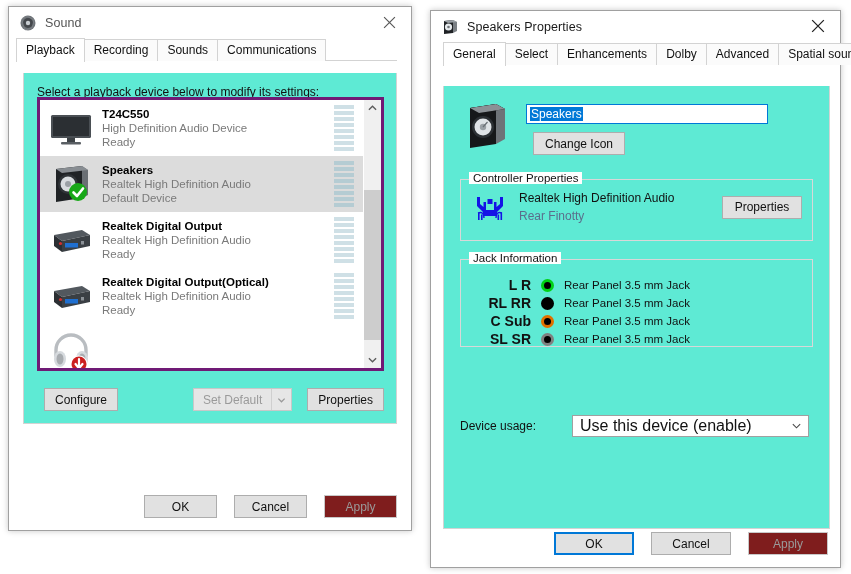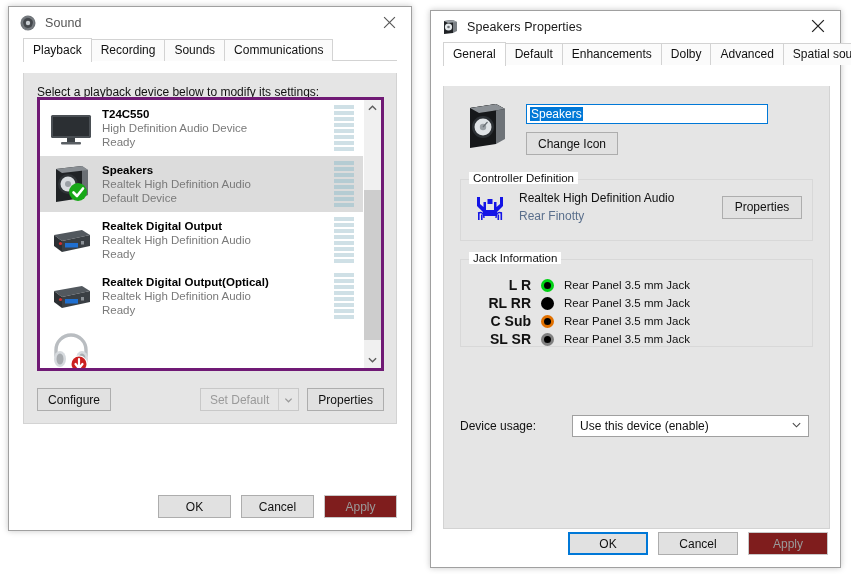--- a/index.html
+++ b/index.html
@@ -57,21 +57,21 @@
     justify-content: center;
     cursor: default;
   }
   .close-btn svg { display: block; }
 
   
   .tabstrip {
     display: flex;
     align-items: flex-end;
     height: 22px;
-    padding-left: 14px;
+    padding-left: 7px;
     position: relative;
     box-sizing: border-box;
   }
   .tabstrip::after {
     content: "";
     position: absolute;
     left: 14px; right: 14px; bottom: 0;
     height: 1px;
     background: #d3d3d3;
   }
@@ -93,21 +93,21 @@
     background: #ffffff;
     z-index: 3;
     padding-top: 4px;
     padding-bottom: 4px;
     margin-bottom: -1px;
   }
 
   .panel {
     border: 1px solid #d3d3d3;
     border-top: none;
-    background: #e5e5e5;
+    background: #5eead4;
     box-sizing: border-box;
   }
 
   
   #sound-window { left: 8px; top: 6px; width: 404px; height: 525px; }
   #sound-panel {
     position: absolute;
     left: 14px; top: 66px; width: 374px; height: 351px;
   }
   .hint-text {
@@ -206,20 +206,21 @@
     border: 1px solid #adadad;
     height: 23px;
     min-width: 73px;
     padding: 0 10px;
     box-sizing: border-box;
     display: inline-flex;
     align-items: center;
     justify-content: center;
     cursor: default;
     white-space: nowrap;
+    margin-left: 7px;
   }
   .btn.disabled { color: #9a9a9a; border-color: #c8c8c8; background: #7f1d1d; }
   .btn.default { border: 2px solid #0078d7; background: #e1e1e1; }
   .split {
     display: inline-flex;
     height: 23px;
     border: 1px solid #c8c8c8;
     background: #e6e6e6;
     box-sizing: border-box;
     cursor: default;
@@ -327,21 +328,21 @@
   .combo {
     width: 237px;
     height: 22px;
     border: 1px solid #a0a0a0;
     background: #ffffff;
     display: flex;
     align-items: center;
     justify-content: space-between;
     padding: 0 6px 0 7px;
     box-sizing: border-box;
-    font-size: 12px;
+    font-size: 16px;
     color: #111111;
     cursor: default;
   }
   .footer-btns {
     position: absolute;
     display: flex;
     gap: 10px;
   }
 </style>
 </head>
@@ -564,21 +565,21 @@
       <span class="title-text dark">Speakers Properties</span>
       <span class="close-btn">
         <svg viewBox="0 0 12 12" width="14" height="14">
           <path d="M1 1 L11 11 M11 1 L1 11" stroke="#202020" stroke-width="1.1" fill="none"></path>
         </svg>
       </span>
     </div>
 
     <div class="tabstrip" style="padding-left:12px;">
       <div class="tab active">General</div>
-      <div class="tab">Default</div>
+      <div class="tab">Select</div>
       <div class="tab">Enhancements</div>
       <div class="tab">Dolby</div>
       <div class="tab">Advanced</div>
       <div class="tab">Spatial sound</div>
     </div>
 
     <div class="panel" id="props-panel">
 
       <div class="prop-head">
         <span class="spk-icon">
@@ -595,21 +596,21 @@
         </span>
         <span style="display: block;">
           <span class="name-field">
             <span class="selected-text">Speakers</span>
           </span>
           <span class="btn change-icon-btn" style="min-width:92px;">Change Icon</span>
         </span>
       </div>
 
       <div class="groupbox" style="margin-top:24px; height:62px;">
-        <span class="gb-title">Controller Definition</span>
+        <span class="gb-title">Controller Properties</span>
         <div class="ctrl-row">
           <span class="realtek-logo">
             <svg viewBox="0 0 34 34" width="34" height="34">
               <g fill="#1414e6">
                 <rect x="14.5" y="9" width="5" height="5"></rect>
                 <path d="M4 7 L7 7 L7 14 L10.5 17 L10.5 12 L13 12 L13 20 L21 20 L21 12 L23.5 12 L23.5 17 L27 14 L27 7 L30 7 L30 16 L24 22 L24 26 L10 26 L10 22 L4 16 Z"></path>
                 <rect x="5" y="23" width="1.6" height="7"></rect>
                 <rect x="8" y="24.5" width="1.6" height="5.5"></rect>
                 <rect x="24.5" y="24.5" width="1.6" height="5.5"></rect>
                 <rect x="27.5" y="23" width="1.6" height="7"></rect>

